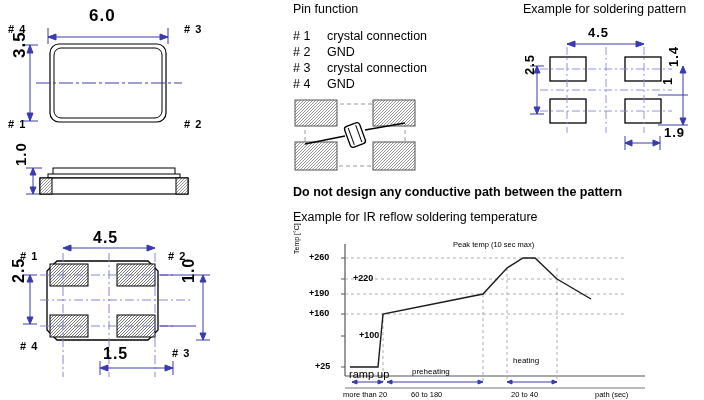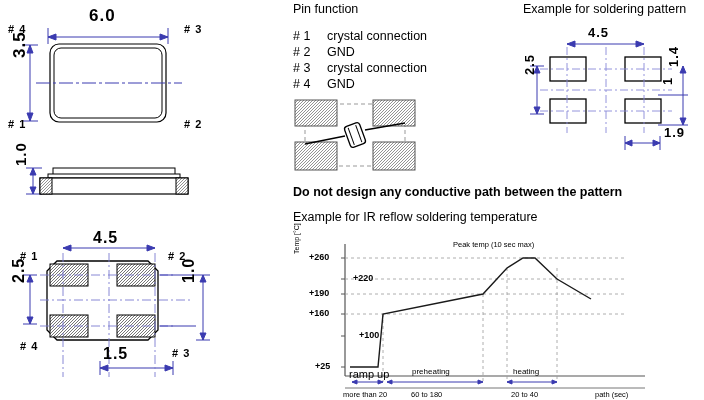--- a/index.html
+++ b/index.html
@@ -331,19 +331,19 @@
   <div class="abs" style="left:14px;top:37px;font-size:9px;font-weight:bold;margin-left:44px;">+220</div>
   <div class="abs" style="left:14px;top:52px;font-size:9px;font-weight:bold;">+190</div>
   <div class="abs" style="left:14px;top:72px;font-size:9px;font-weight:bold;">+160</div>
   <div class="abs" style="left:16px;top:94px;font-size:9px;font-weight:bold;margin-left:48px;">+100</div>
   <div class="abs" style="left:20px;top:125px;font-size:9px;font-weight:bold;">+25</div>
 
   <div class="abs" style="left:158px;top:4px;font-size:7.5px;">Peak temp (10 sec max)</div>
 
   <div class="abs" style="left:54px;top:132px;font-size:11px;">ramp up</div>
   <div class="abs" style="left:117px;top:131px;font-size:8px;">preheating</div>
-  <div class="abs" style="left:218px;top:131px;font-size:8px;">heating</div>
+  <div class="abs" style="left:218px;top:120px;font-size:8px;">heating</div>
 
   <div class="abs" style="left:48px;top:154px;font-size:7.5px;">more than 20</div>
   <div class="abs" style="left:116px;top:154px;font-size:7.5px;">60 to 180</div>
   <div class="abs" style="left:216px;top:154px;font-size:7.5px;">20 to 40</div>
   <div class="abs" style="left:300px;top:154px;font-size:7.5px;">path (sec)</div>
 </div>
 
 </body></html>

